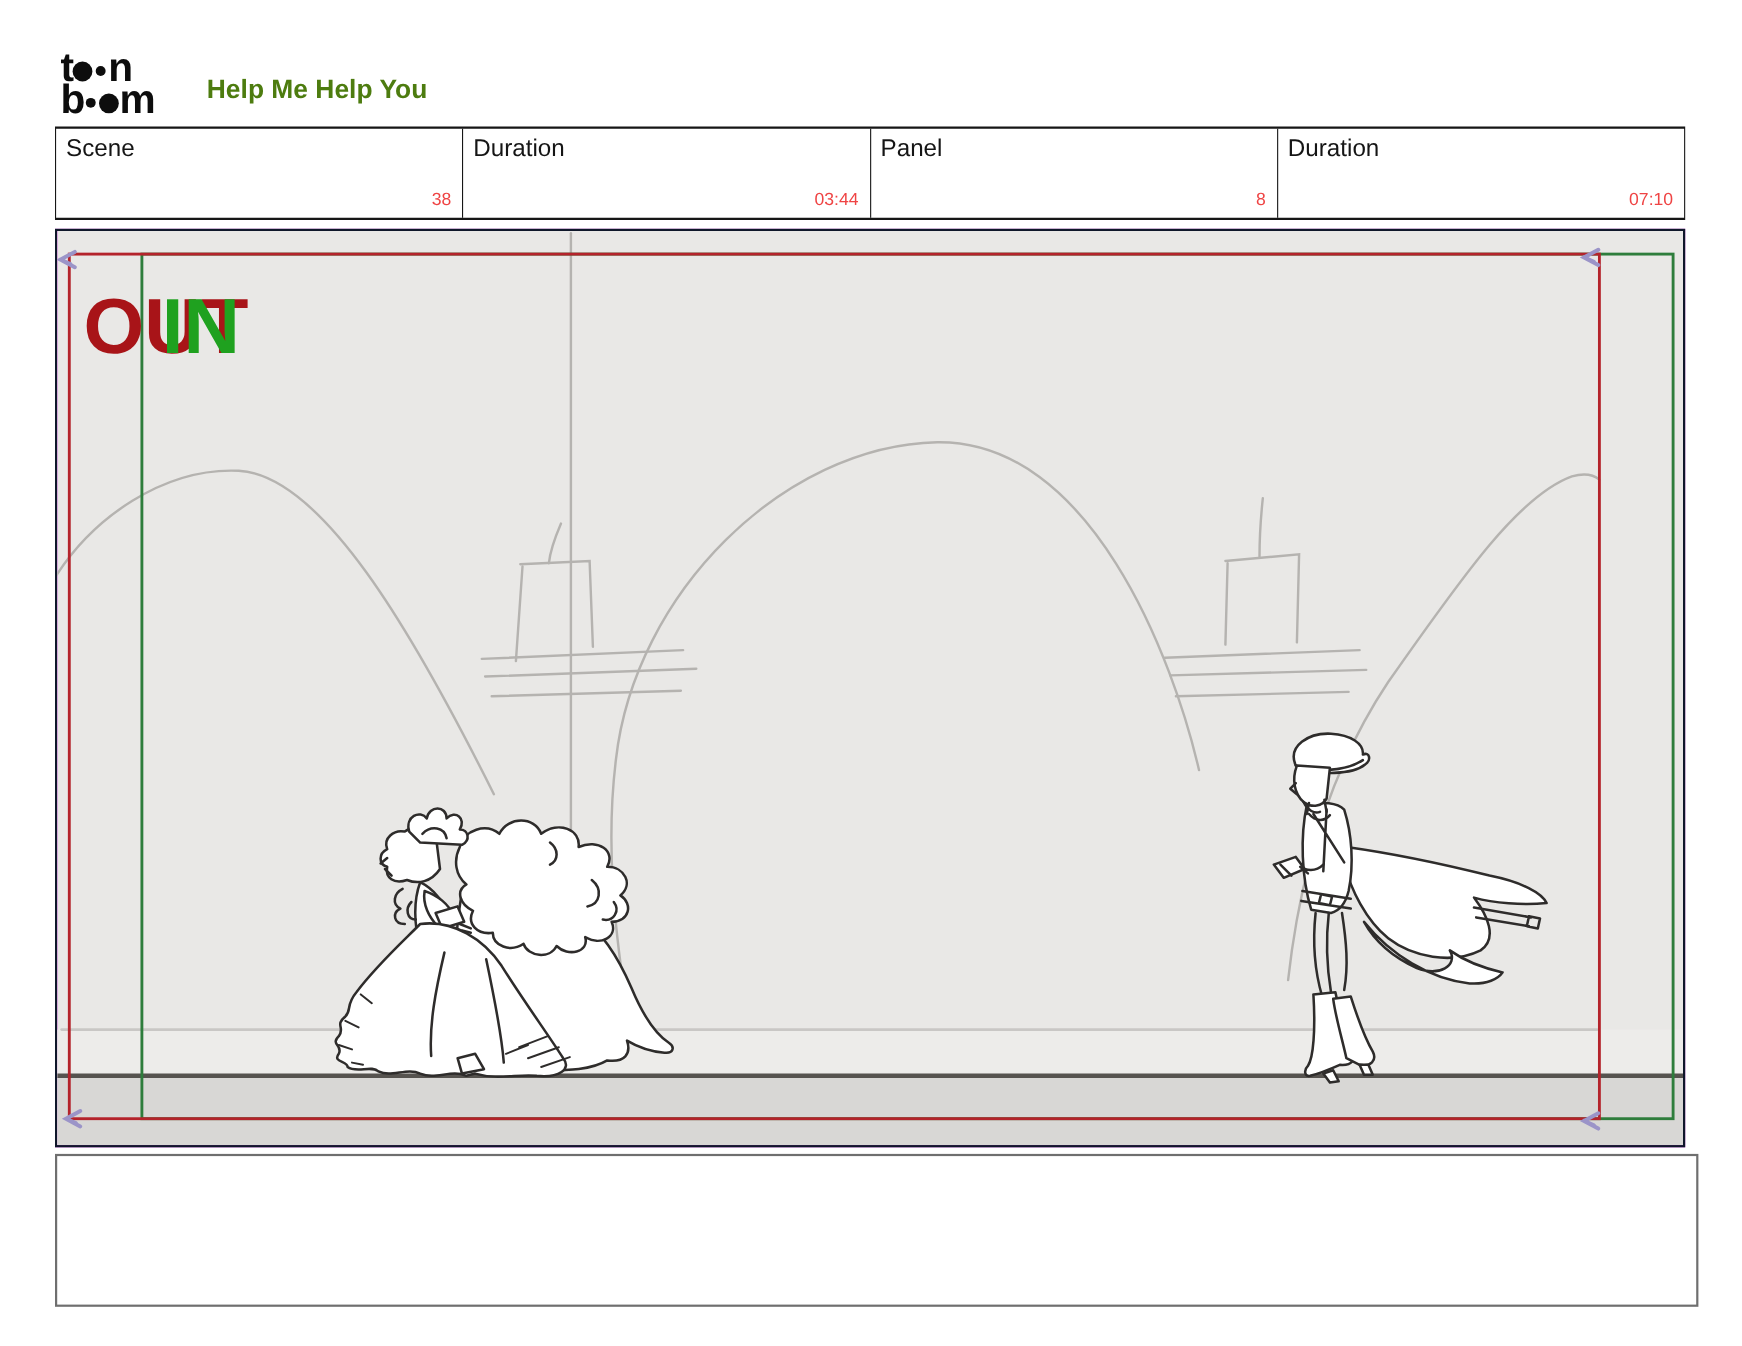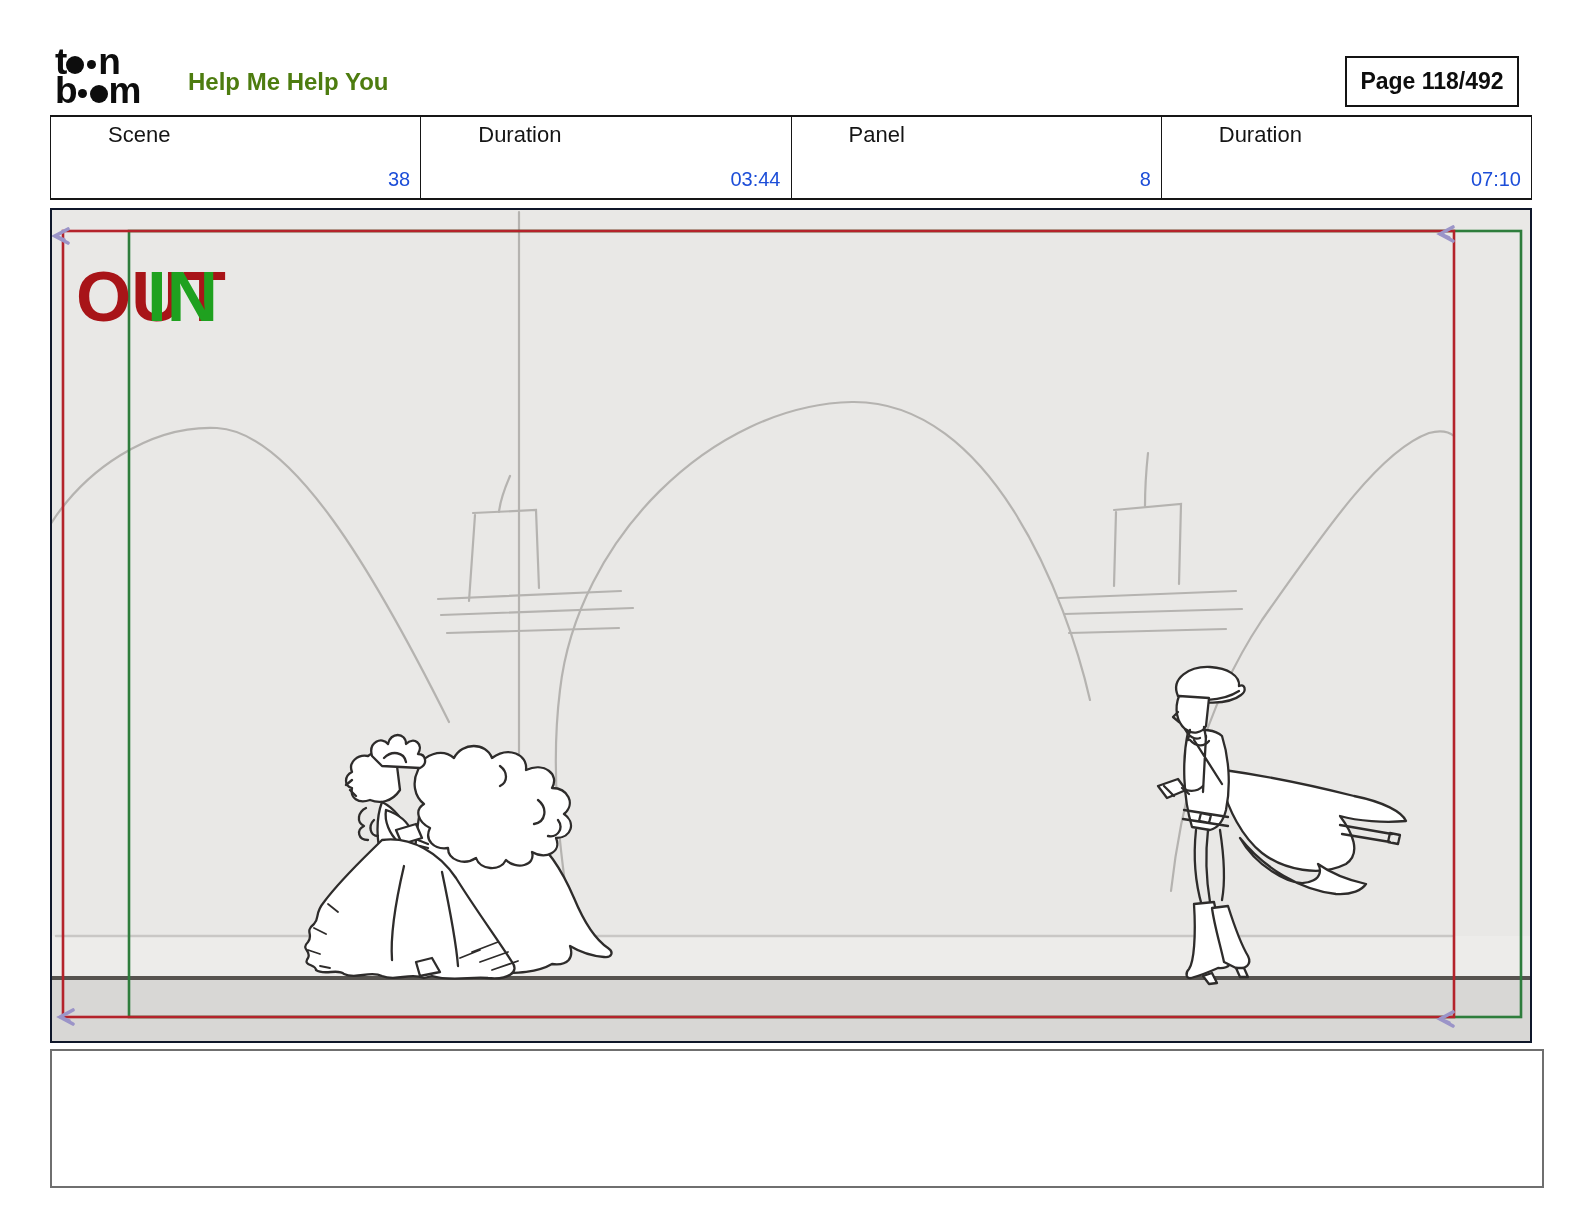--- a/index.html
+++ b/index.html
@@ -14,22 +14,22 @@
   .dot.big{width:18px;height:18px;margin:0 1px;}
   .dot.small{width:9px;height:9px;margin:0 2px;}
   .title{position:absolute;left:188px;top:68px;font-size:24px;font-weight:bold;color:#4d7c0f;}
   .pagebox{position:absolute;left:1345px;top:56px;width:170px;height:47px;border:2.5px solid #141414;
            display:flex;align-items:center;justify-content:center;font-size:23px;font-weight:bold;color:#0d0d0d;}
   
   .inforow{position:absolute;left:50px;top:115px;width:1482px;height:85px;box-sizing:border-box;
            border:2px solid #161616;border-left-width:1.5px;border-right-width:1.5px;display:flex;}
   .infocell{flex:1 1 0;position:relative;border-right:1.5px solid #161616;}
   .infocell:last-child{border-right:none;}
-  .infocell .lab{position:absolute;left:9px;top:5px;font-size:22px;color:#151515;margin-left:48px;}
-  .infocell .val{position:absolute;right:10px;bottom:7px;font-size:20px;color:#1d4ed8;}
+  .infocell .lab{position:absolute;left:9px;top:5px;font-size:22px;color:#151515;}
+  .infocell .val{position:absolute;right:10px;bottom:7px;font-size:16px;color:#ef4444;}
   
   .panel{position:absolute;left:50px;top:208px;width:1478px;height:831px;border:2px solid #0f172a;
          background:#d946ef;}
   .panel svg{display:block;}
   
   .caption{position:absolute;left:50px;top:1049px;width:1478px;height:123px;border:2px solid #6f6f6f;
            background:#ffffff;font-size:20px;padding:6px;box-sizing:content-box;color:#222;}
 </style>
 </head>
 <body>
@@ -44,21 +44,20 @@
       <span class="ltr">n</span>
     </div>
     <div class="logo-row">
       <span class="ltr">b</span>
       <span class="dot small"></span>
       <span class="dot big"></span>
       <span class="ltr">m</span>
     </div>
   </div>
   <div class="title">Help Me Help You</div>
-  <div class="pagebox">Page 118/492</div>
 
   <div class="inforow">
     <div class="infocell">
       <div class="lab">Scene</div>
       <div class="val">38</div>
     </div>
     <div class="infocell">
       <div class="lab">Duration</div>
       <div class="val">03:44</div>
     </div>

